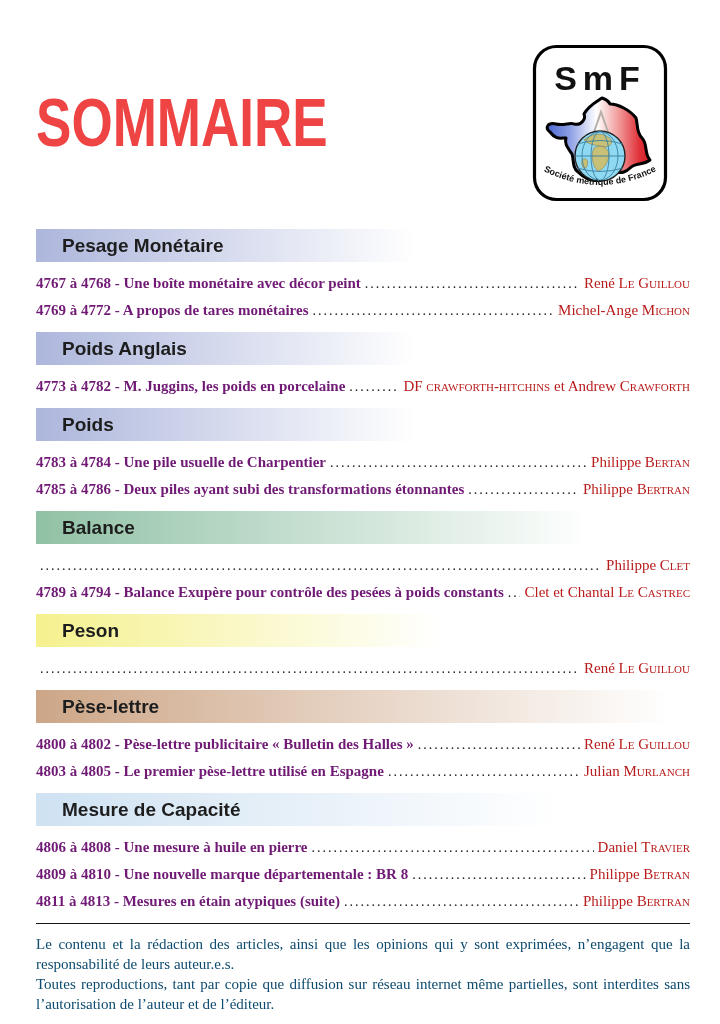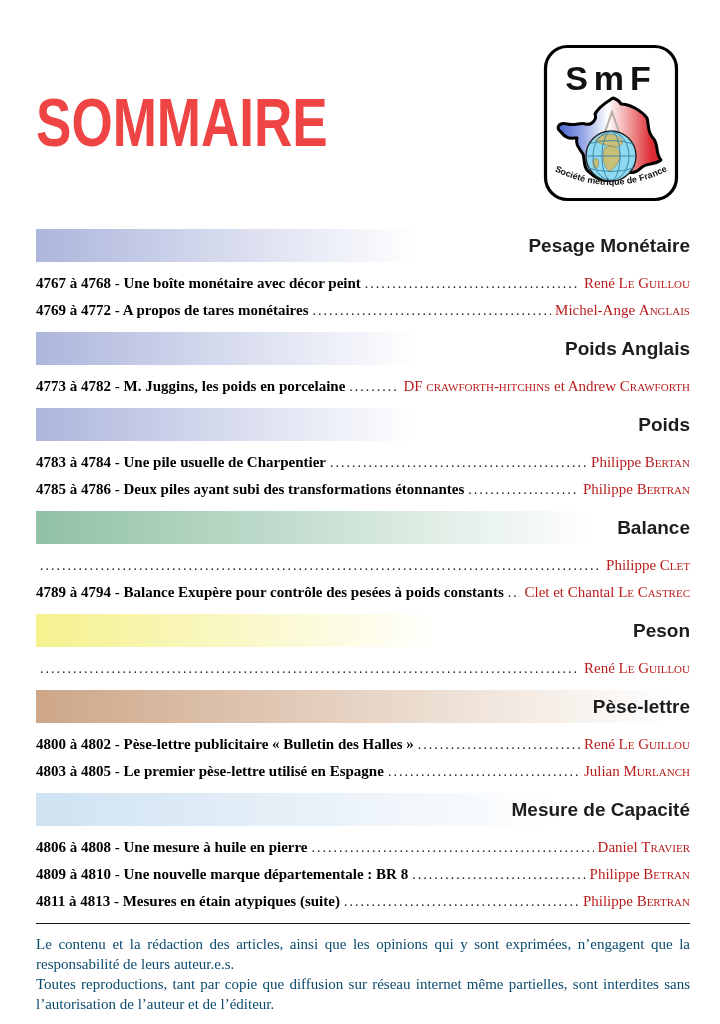--- a/index.html
+++ b/index.html
@@ -6,30 +6,30 @@
   body{width:720px;height:1024px;overflow:hidden;position:relative;
        font-family:"Liberation Serif",serif;color:#1a1a1a;}
   .page{position:absolute;inset:0;padding:0 30px 0 36px;box-sizing:border-box;}
 
   
   h1.sommaire{margin:92px 0 0 0;font-family:"Liberation Sans",sans-serif;
       font-weight:bold;font-size:68px;line-height:60px;color:#ef4444;letter-spacing:0;}
   h1.sommaire .squeeze{display:inline-block;transform:scaleX(0.78);transform-origin:left center;white-space:nowrap;}
 
   
-  .logo{position:absolute;top:44px;right:41px;width:136px;height:158px;}
+  .logo{position:absolute;top:44px;right:52px;width:136px;height:158px;}
 
   
   .sections{margin-top:77px;}
   .section{margin-bottom:8px;}
-  .band{height:33px;display:flex;align-items:center;padding-left:8px;margin-bottom:8px;
-        box-sizing:border-box;justify-content:flex-end;}
+  .band{height:33px;display:flex;align-items:center;padding-left:26px;margin-bottom:8px;
+        box-sizing:border-box;}
   .band .label{font-family:"Liberation Sans",sans-serif;font-weight:bold;font-size:19px;color:#1d1d1d;}
   .entry{display:flex;align-items:baseline;line-height:26px;font-size:15px;}
-  .entry .reftitle{font-weight:bold;color:#000000;white-space:nowrap;}
+  .entry .reftitle{font-weight:bold;color:#701a75;white-space:nowrap;}
   .entry .dots{flex:1 1 auto;overflow:hidden;white-space:nowrap;margin:0 4px;
                letter-spacing:2px;font-size:14px;color:#222;min-width:12px;}
   .entry .author{white-space:nowrap;color:#b91c1c;}
   .entry .author .sc{font-variant:small-caps;}
 
   
   .rule{border:none;border-top:1.6px solid #161616;margin:4px 0 0 0;}
   .disclaimer{margin-top:10px;font-size:15px;line-height:20px;text-align:justify;color:#0c4a6e;}
   .disclaimer p{margin:0;}
   .footerline{margin-top:7px;position:relative;height:18px;text-align:center;}
@@ -87,21 +87,21 @@
           <span class="label">Pesage Monétaire</span>
         </div>
         <div class="entry">
           <span class="reftitle">4767 à 4768 - Une boîte monétaire avec décor peint</span>
           <span class="dots">............................................................................................................................................................................................................................</span>
           <span class="author"><span>René </span><span class="sc">Le Guillou</span></span>
         </div>
         <div class="entry">
           <span class="reftitle">4769 à 4772 - A propos de tares monétaires</span>
           <span class="dots">............................................................................................................................................................................................................................</span>
-          <span class="author"><span>Michel-Ange </span><span class="sc">Anglais</span></span>
+          <span class="author"><span>Michel-Ange </span><span class="sc">Michon</span></span>
         </div>
       </div>
       <div class="section">
         <div class="band" style="background: linear-gradient(to right, rgb(173, 182, 220) 0%, rgb(255, 255, 255) 58%);">
           <span class="label">Poids Anglais</span>
         </div>
         <div class="entry">
           <span class="reftitle">4773 à 4782 - M. Juggins, les poids en porcelaine</span>
           <span class="dots">............................................................................................................................................................................................................................</span>
           <span class="author"><span>DF </span><span class="sc">crawforth-hitchins</span><span> et Andrew </span><span class="sc">Crawforth</span></span>

